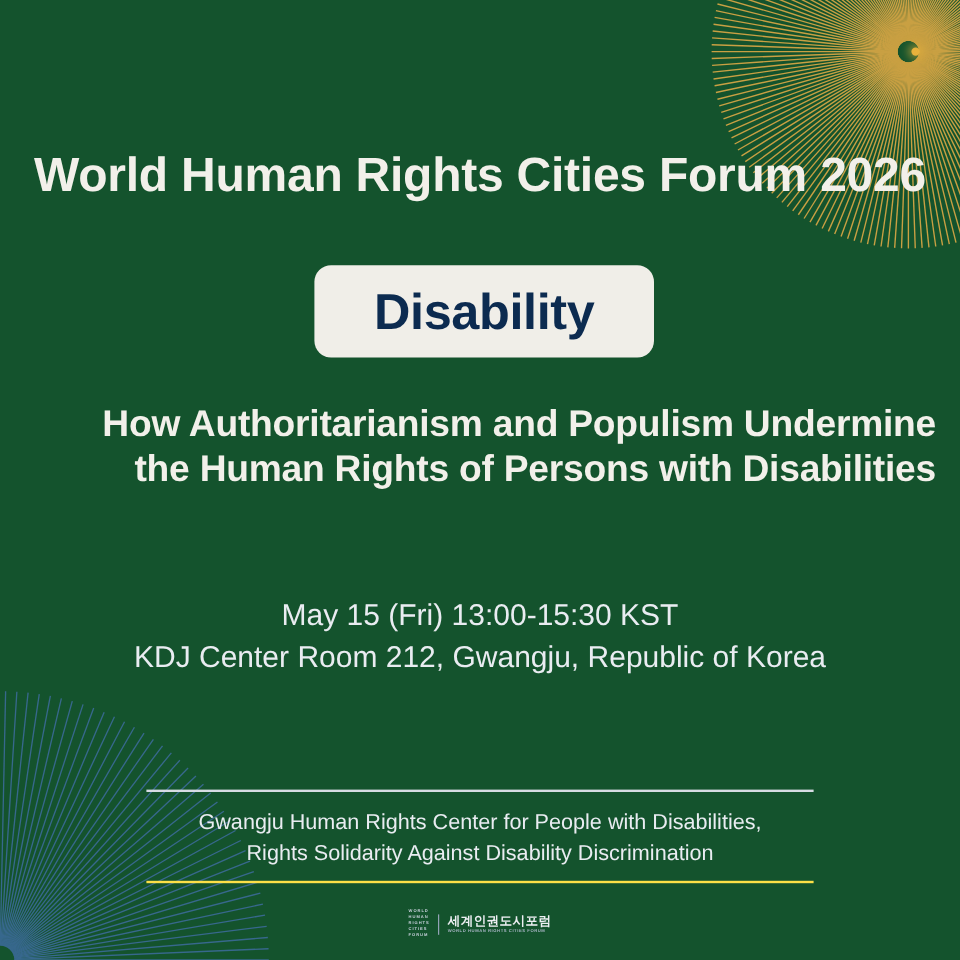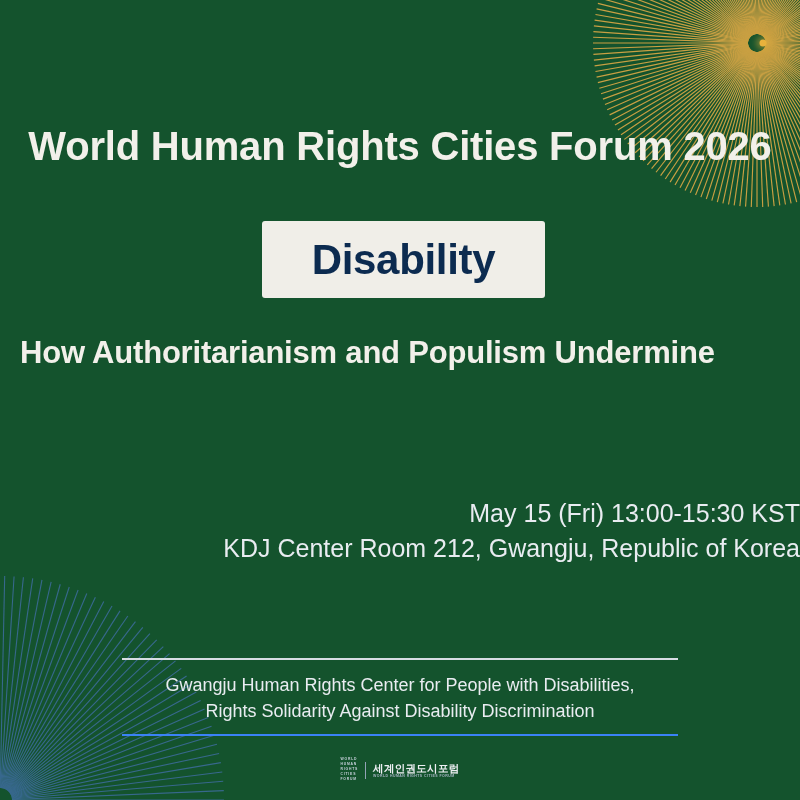--- a/index.html
+++ b/index.html
@@ -54,66 +54,66 @@
     letter-spacing:-0.2px;
     line-height:48px;
   }
 
   
   #topic-badge {
     position:absolute;
     left:262px; top:221px;
     width:283px; height:77px;
     background:#F0EEE8;
-    border-radius:3px;
+    border-radius:14px;
     display:flex;
     align-items:center;
     justify-content:center;
   }
   #topic-badge-label {
     color:#0C2B50;
     font-size:42px;
     font-weight:bold;
     letter-spacing:-0.3px;
     line-height:1;
   }
 
   
   #session-headline {
     position:absolute;
     left:20px; right:20px;
     top:334px;
-    text-align:left;
+    text-align:right;
     color:#F2F0EA;
     font-size:31px;
     font-weight:bold;
     line-height:38px;
     letter-spacing:-0.2px;
   }
 
   
   #event-details {
     position:absolute;
     left:0; right:0;
     top:497px;
-    text-align:right;
+    text-align:center;
     color:#E9ECF1;
     font-weight:normal;
   }
   #event-datetime { font-size:25px; line-height:33px; }
   #event-venue    { font-size:25px; line-height:33px; margin-top:2px; }
 
   
   #organizers {
     position:absolute;
     left:122px;
     top:658px;
     width:556px;
     border-top:2px solid #D7DCE3;
-    border-bottom:2px solid #3b82f6;
+    border-bottom:2px solid #fde047;
     padding:12px 0 10px;
     text-align:center;
   }
   .organizer-line {
     color:#E9ECF1;
     font-size:18px;
     line-height:26px;
     font-weight:normal;
   }
 
@@ -518,20 +518,21 @@
   </svg>
 
   <h1 id="main-title">World Human Rights Cities Forum 2026</h1>
 
   <div id="topic-badge">
     <span id="topic-badge-label">Disability</span>
   </div>
 
   <h2 id="session-headline">
     <span>How Authoritarianism and Populism Undermine</span><br>
+    <span>the Human Rights of Persons with Disabilities</span>
   </h2>
 
   <div id="event-details">
     <div id="event-datetime">May 15 (Fri) 13:00-15:30 KST</div>
     <div id="event-venue">KDJ Center Room 212, Gwangju, Republic of Korea</div>
   </div>
 
   <div id="organizers">
     <div class="organizer-line">Gwangju Human Rights Center for People with Disabilities,</div>
     <div class="organizer-line">Rights Solidarity Against Disability Discrimination</div>

